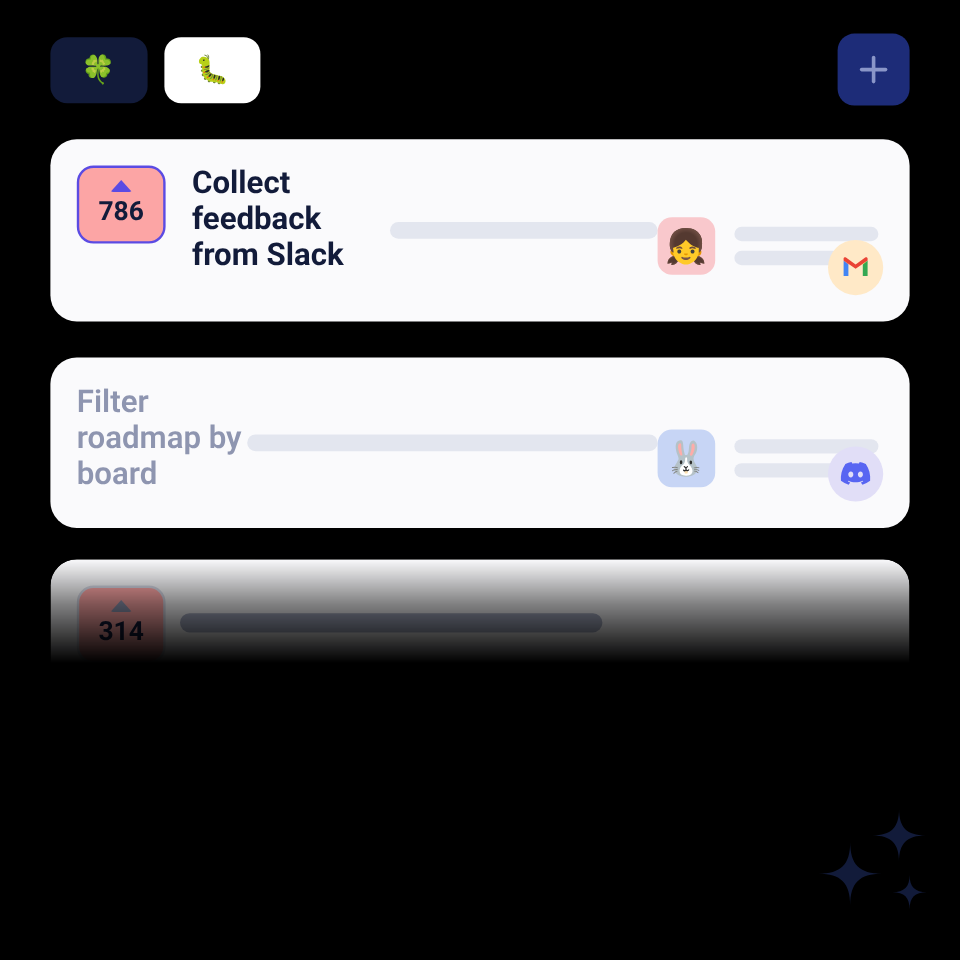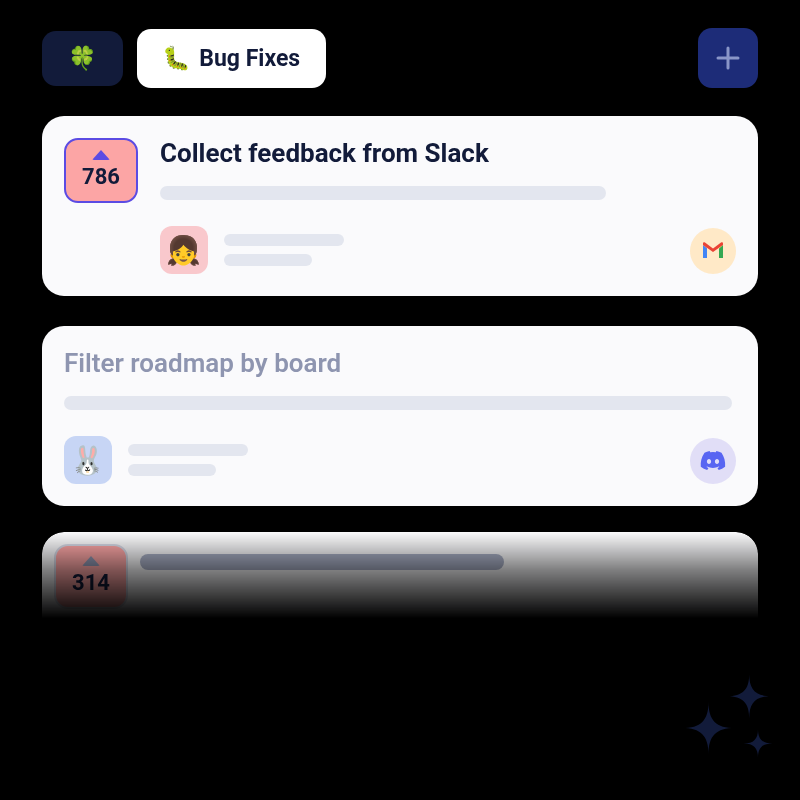--- a/index.html
+++ b/index.html
@@ -85,32 +85,32 @@
     border-bottom: 10px solid #8E95B0;
     border-radius: 2px;
     margin-bottom: 4px;
   }
   .vote-active .vote-arrow { border-bottom-color: #5B4BE3; }
   .vote-count {
     font-size: 22px;
     font-weight: 700;
     color: #121B3A;
   }
-  .card-body { flex: 1; display: flex; flex-direction: column; }
+  .card-body { flex: 1; display: flex; flex-direction: row; align-items: center; }
   .card-title-active {
     font-size: 26px;
     font-weight: 700;
     color: #121B3A;
     margin-bottom: 18px;
   }
   .card-title-inactive {
     font-size: 26px;
     font-weight: 600;
     color: #8E95B0;
-    margin-bottom: 18px;
+    margin-bottom: 8px;
   }
   .skel {
     height: 14px;
     background: #E3E6EF;
     border-radius: 8px;
   }
   .skel-wide { width: 78%; }
   .skel-full { width: 100%; }
   .meta-row {
     display: flex;
@@ -142,21 +142,21 @@
     right: 22px;
     bottom: 22px;
   }
   .source-gmail { background: #FFE9C7; }
   .source-discord { background: #E1DEF7; }
 
   
   .card-cut {
     background: #FAFAFC;
     border-radius: 22px 22px 0 0;
-    padding: 12px;
+    padding: 22px;
     display: flex;
     gap: 12px;
     height: 96px;
     overflow: hidden;
     margin-top: -4px;
     -webkit-mask-image: linear-gradient(to bottom, rgba(0,0,0,1) 0%, rgba(0,0,0,0.5) 40%, rgba(0,0,0,0) 90%);
             mask-image: linear-gradient(to bottom, rgba(0,0,0,1) 0%, rgba(0,0,0,0.5) 40%, rgba(0,0,0,0) 90%);
   }
   .card-cut .vote { border-color: #D6D9E6; }
   .skel-dark { background: #A9B0C6; height: 16px; border-radius: 8px; width: 60%; margin-top: 10px;}
@@ -175,21 +175,20 @@
 </style>
 </head>
 <body>
 
 <div class="tabs">
   <div class="tab tab-active">
     <span class="tab-emoji">🍀</span>
   </div>
   <div class="tab tab-inactive">
     <span class="tab-emoji">🐛</span>
-    <span>Bug Fixes</span>
   </div>
   <div class="add-btn">
     <svg width="26" height="26" viewBox="0 0 26 26">
       <line class="plus-line" x1="13" y1="3" x2="13" y2="23"></line>
       <line class="plus-line" x1="3" y1="13" x2="23" y2="13"></line>
     </svg>
   </div>
 </div>
 
 <div class="cards">

